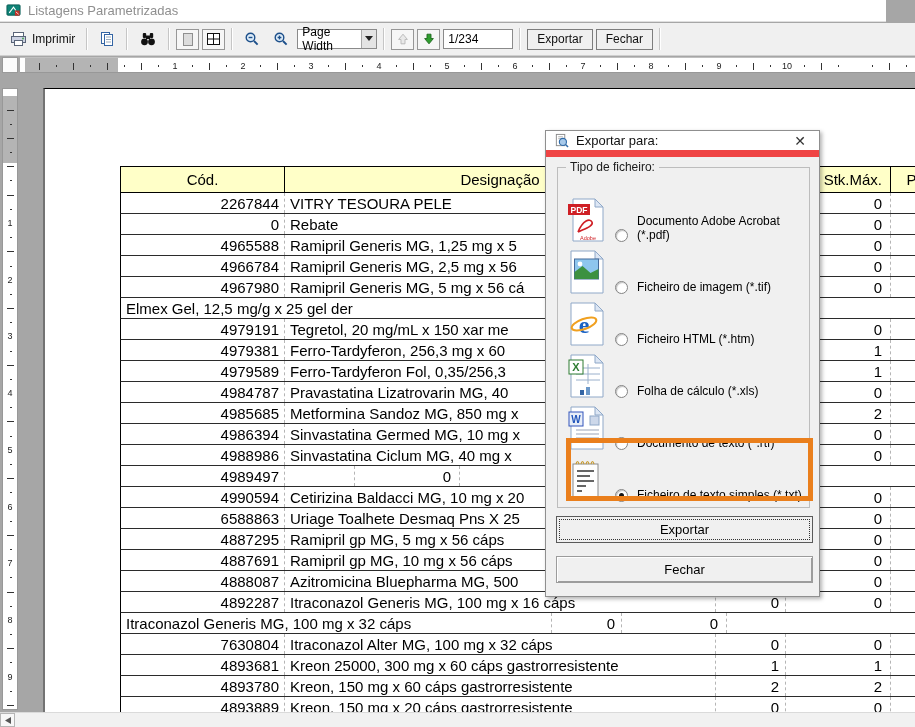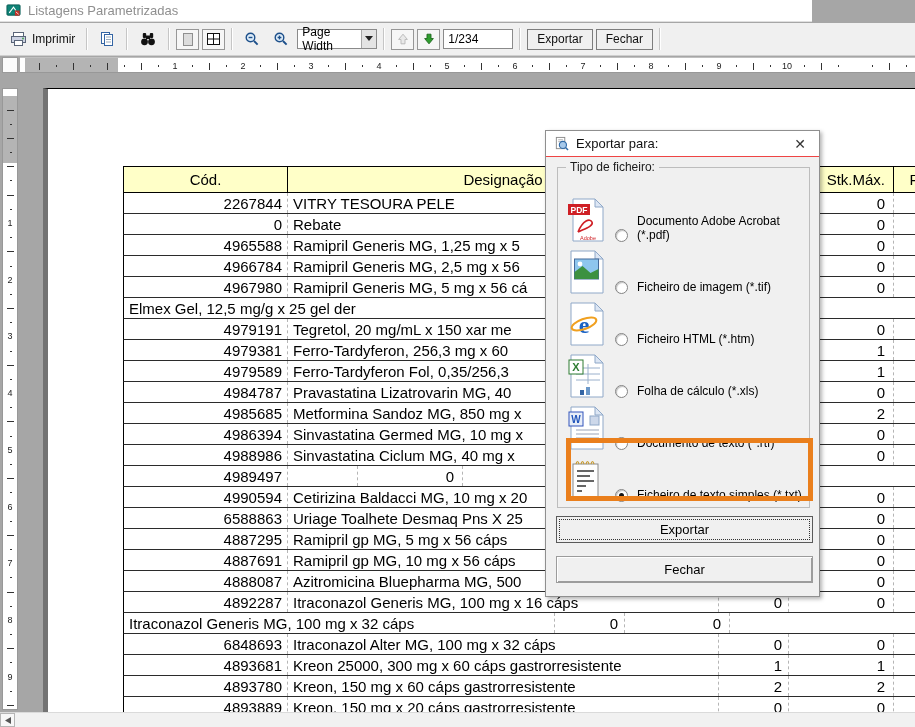--- a/index.html
+++ b/index.html
@@ -1,21 +1,21 @@
 <!DOCTYPE html>
 <html><head>
 <meta charset="utf-8">
 <style>
   * { box-sizing: border-box; }
   html,body { margin:0; padding:0; }
   body { font-family: "Liberation Sans", sans-serif; background:#555; }
   #app { position:relative; width:915px; height:727px; background:#a6a6a6; overflow:hidden; }
 
   
-  .titlebar { position:absolute; left:0; top:0; width:812px; height:22px; background:#ffffff;
+  .titlebar { position:absolute; left:0; top:0; width:886px; height:22px; background:#ffffff;
               display:flex; align-items:center; gap:7px; padding-left:6px; border-bottom:1px solid #e0e0e0; }
   .titlebar .wtitle { font-size:13px; color:#8f8f8f; }
 
   
   .toolbar { position:absolute; left:0; top:23px; width:915px; height:33px; background:#f0f0f0;
              border-bottom:1px solid #cfcfcf; display:flex; align-items:center; padding:0 5px; gap:3px; }
   .tbtn { display:flex; align-items:center; gap:5px; height:24px; padding:0 5px; font-size:12px; color:#111; cursor:default; }
   .sep { width:2px; height:22px; border-left:1px solid #c6c6c6; border-right:1px solid #ffffff; margin:0 3px; }
   .combo { width:80px; height:20px; background:#fff; border:1px solid #8a8a8a; display:flex; align-items:center;
            justify-content:space-between; font-size:12px; padding-left:4px; }
@@ -40,21 +40,21 @@
   .vnum { position:absolute; font-size:9px; color:#222; left:0; width:14px; text-align:center; transform:translateY(-50%); }
   .htick { position:absolute; width:1px; background:#333; }
   .htick.dot { height:2px; top:7px; }
   .htick.mid { height:7px; top:5px; }
   .vtick { position:absolute; height:1px; background:#333; }
   .vtick.dot { width:2px; left:7px; }
   .vtick.mid { width:7px; left:4px; }
 
   
   .page { position:absolute; left:43px; top:88px; width:872px; height:624px; background:#ffffff;
-          border-left:5px solid #737373; border-top:1px solid #000; overflow:hidden; }
+          border-left:2px solid #737373; border-top:1px solid #000; overflow:hidden; }
   .rtable { position:absolute; left:75px; top:77px; width:860px; }
   .thead { display:flex; height:27px; background:#ffffc8; border-top:1px solid #000; border-left:1px solid #000; border-bottom:1px solid #000; }
   .th { border-right:1px solid #000; display:flex; align-items:center; font-size:15px; color:#000; }
   .c-cod  { width:164px; flex:0 0 164px; }
   .c-des  { width:431px; flex:0 0 431px; }
   .c-col3 { width:70px;  flex:0 0 70px; }
   .c-stk  { width:105px; flex:0 0 105px; }
   .c-p    { width:42px;  flex:0 0 42px; }
   .th.c-cod, .th.c-des, .th.c-p { justify-content:center; }
   .th.c-stk { justify-content:flex-end; padding-right:8px; }
@@ -64,21 +64,21 @@
   .td.c-cod { justify-content:flex-end; padding-right:5px; }
   .td.c-des { padding-left:5px; }
   .td.c-col3 { justify-content:flex-end; padding-right:6px; }
   .td.c-stk { justify-content:flex-end; padding-right:8px; }
   .td.c-p { border-right:none; }
 
   
   .dialog { position:absolute; left:545px; top:130px; width:275px; height:467px; background:#f0f0f0;
             border:1px solid #8f8f8f; box-shadow:2px 2px 4px rgba(0,0,0,.3); z-index:10; }
   .dlg-title { height:26px; background:#ffffff; display:flex; align-items:center; gap:7px; padding:0 8px;
-               font-size:13px; color:#111; border-bottom:1px solid #ef4444; }
+               font-size:13px; color:#111; border-bottom:7px solid #ef4444; }
   .dlg-close { margin-left:auto; width:22px; text-align:center; font-size:14px; color:#333; cursor:default; }
   .groupbox { position:absolute; left:11px; top:36px; width:253px; height:341px; border:1px solid #bdbdbd; }
   .group-label { position:absolute; top:-8px; left:8px; background:#f0f0f0; padding:0 4px; font-size:12px; color:#1a1a1a; }
   .opts { position:absolute; left:0; top:0; width:100%; padding-top:22px; }
   .opt { height:52px; display:flex; align-items:flex-end; gap:9px; padding-left:10px; }
   .ficon { width:38px; height:44px; flex:0 0 38px; }
   .radio { width:13px; height:13px; flex:0 0 13px; border-radius:50%; background:#fff; border:1px solid #848484;
            box-shadow:inset 1px 1px 1px rgba(0,0,0,.25); position:relative; }
   .radio[data-selected="true"]::after { content:""; position:absolute; inset:3px; border-radius:50%; background:#141414; }
   .opt-label { font-size:12px; color:#000; }
@@ -472,21 +472,21 @@
           </div>
 
           <div class="trow">
             <div class="td c-des">Itraconazol Generis MG, 100 mg x 32 cáps</div>
             <div class="td c-col3">0</div>
             <div class="td c-stk">0</div>
             <div class="td c-p"></div>
           </div>
 
           <div class="trow">
-            <div class="td c-cod">6848693</div>
+            <div class="td c-cod">7630804</div>
             <div class="td c-des">Itraconazol Alter MG, 100 mg x 32 cáps</div>
             <div class="td c-col3">0</div>
             <div class="td c-stk">0</div>
             <div class="td c-p"></div>
           </div>
 
           <div class="trow">
             <div class="td c-cod">4893681</div>
             <div class="td c-des">Kreon 25000, 300 mg x 60 cáps gastrorresistente</div>
             <div class="td c-col3">1</div>

